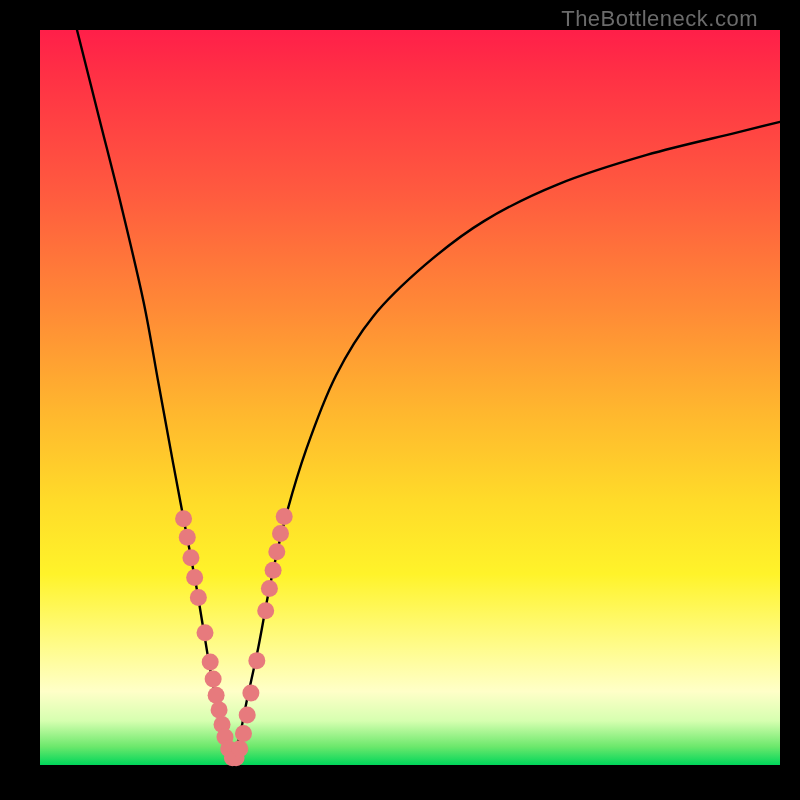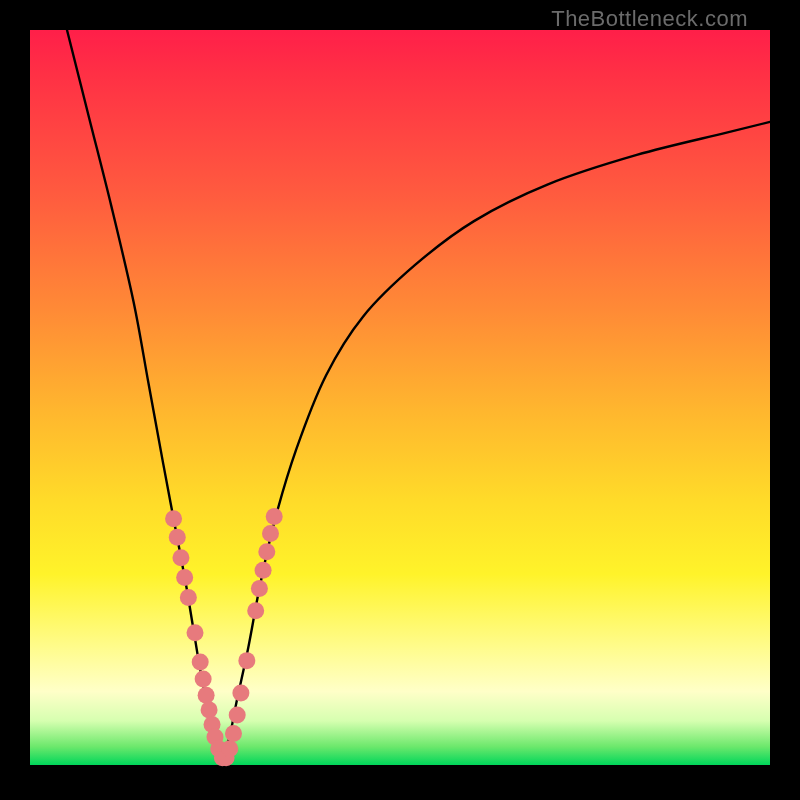--- a/index.html
+++ b/index.html
@@ -7,21 +7,21 @@
     padding: 0;
     width: 800px;
     height: 800px;
     overflow: hidden;
     background: #000;
     font-family: Arial, Helvetica, sans-serif;
   }
   .frame {
     position: absolute;
     top: 0;
-    left: 0;
+    left: 10px;
     width: 760px;
     height: 800px;
     background: #000;
   }
   .plot-bg {
     position: absolute;
     
     top: 30px;
     left: 30px;
     width: 740px;

